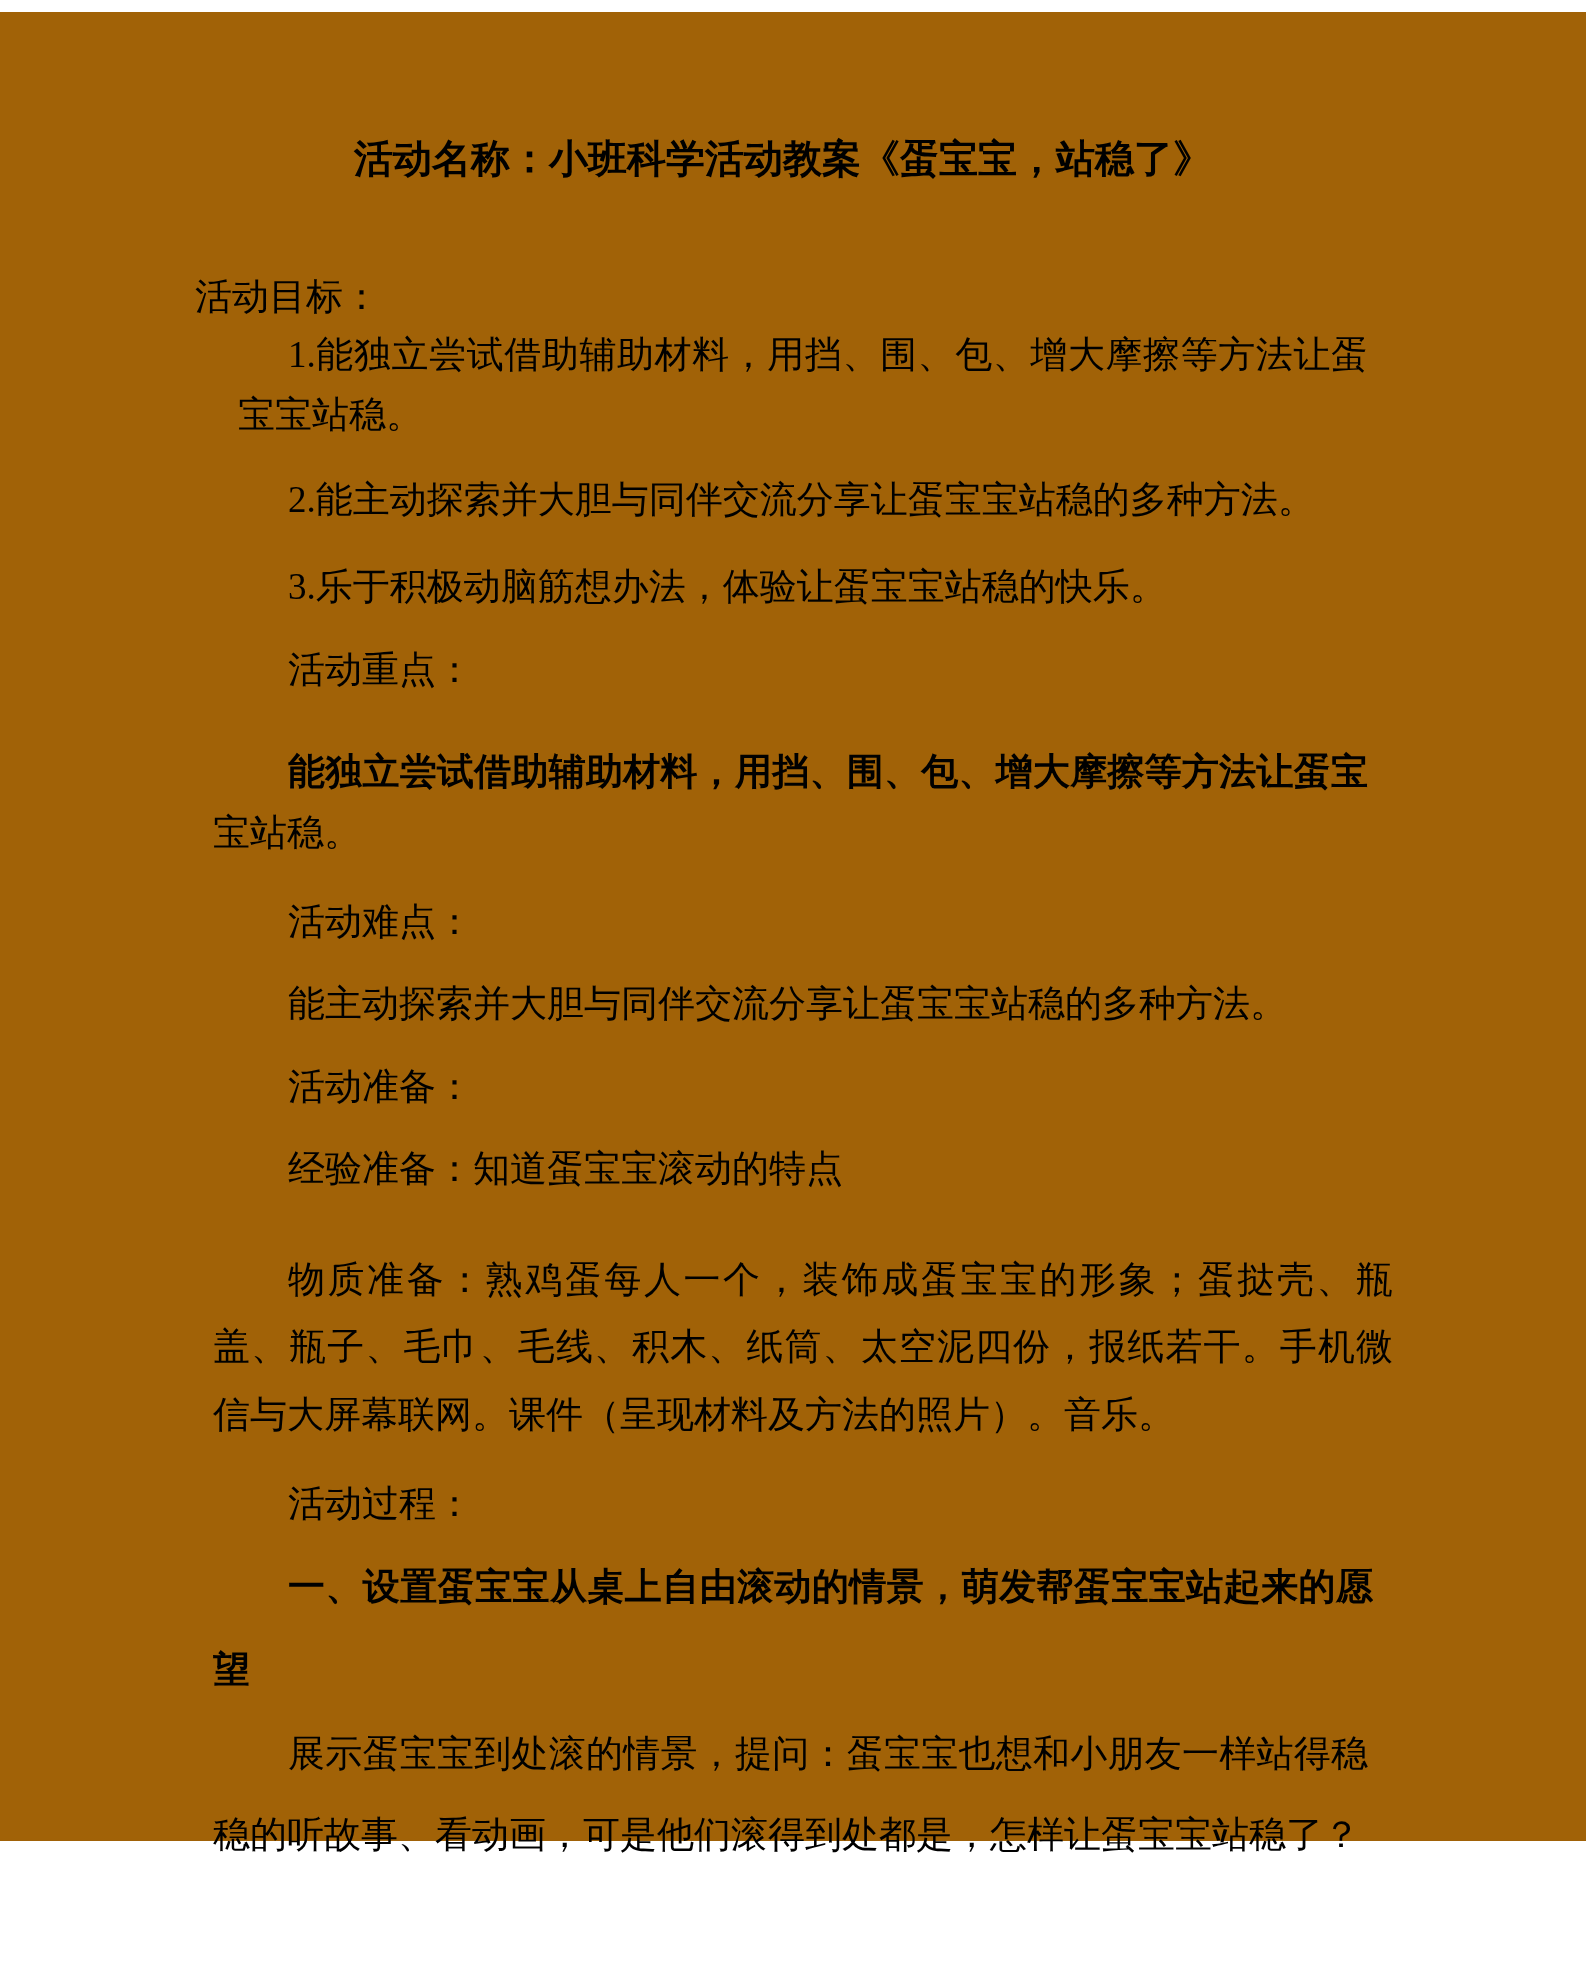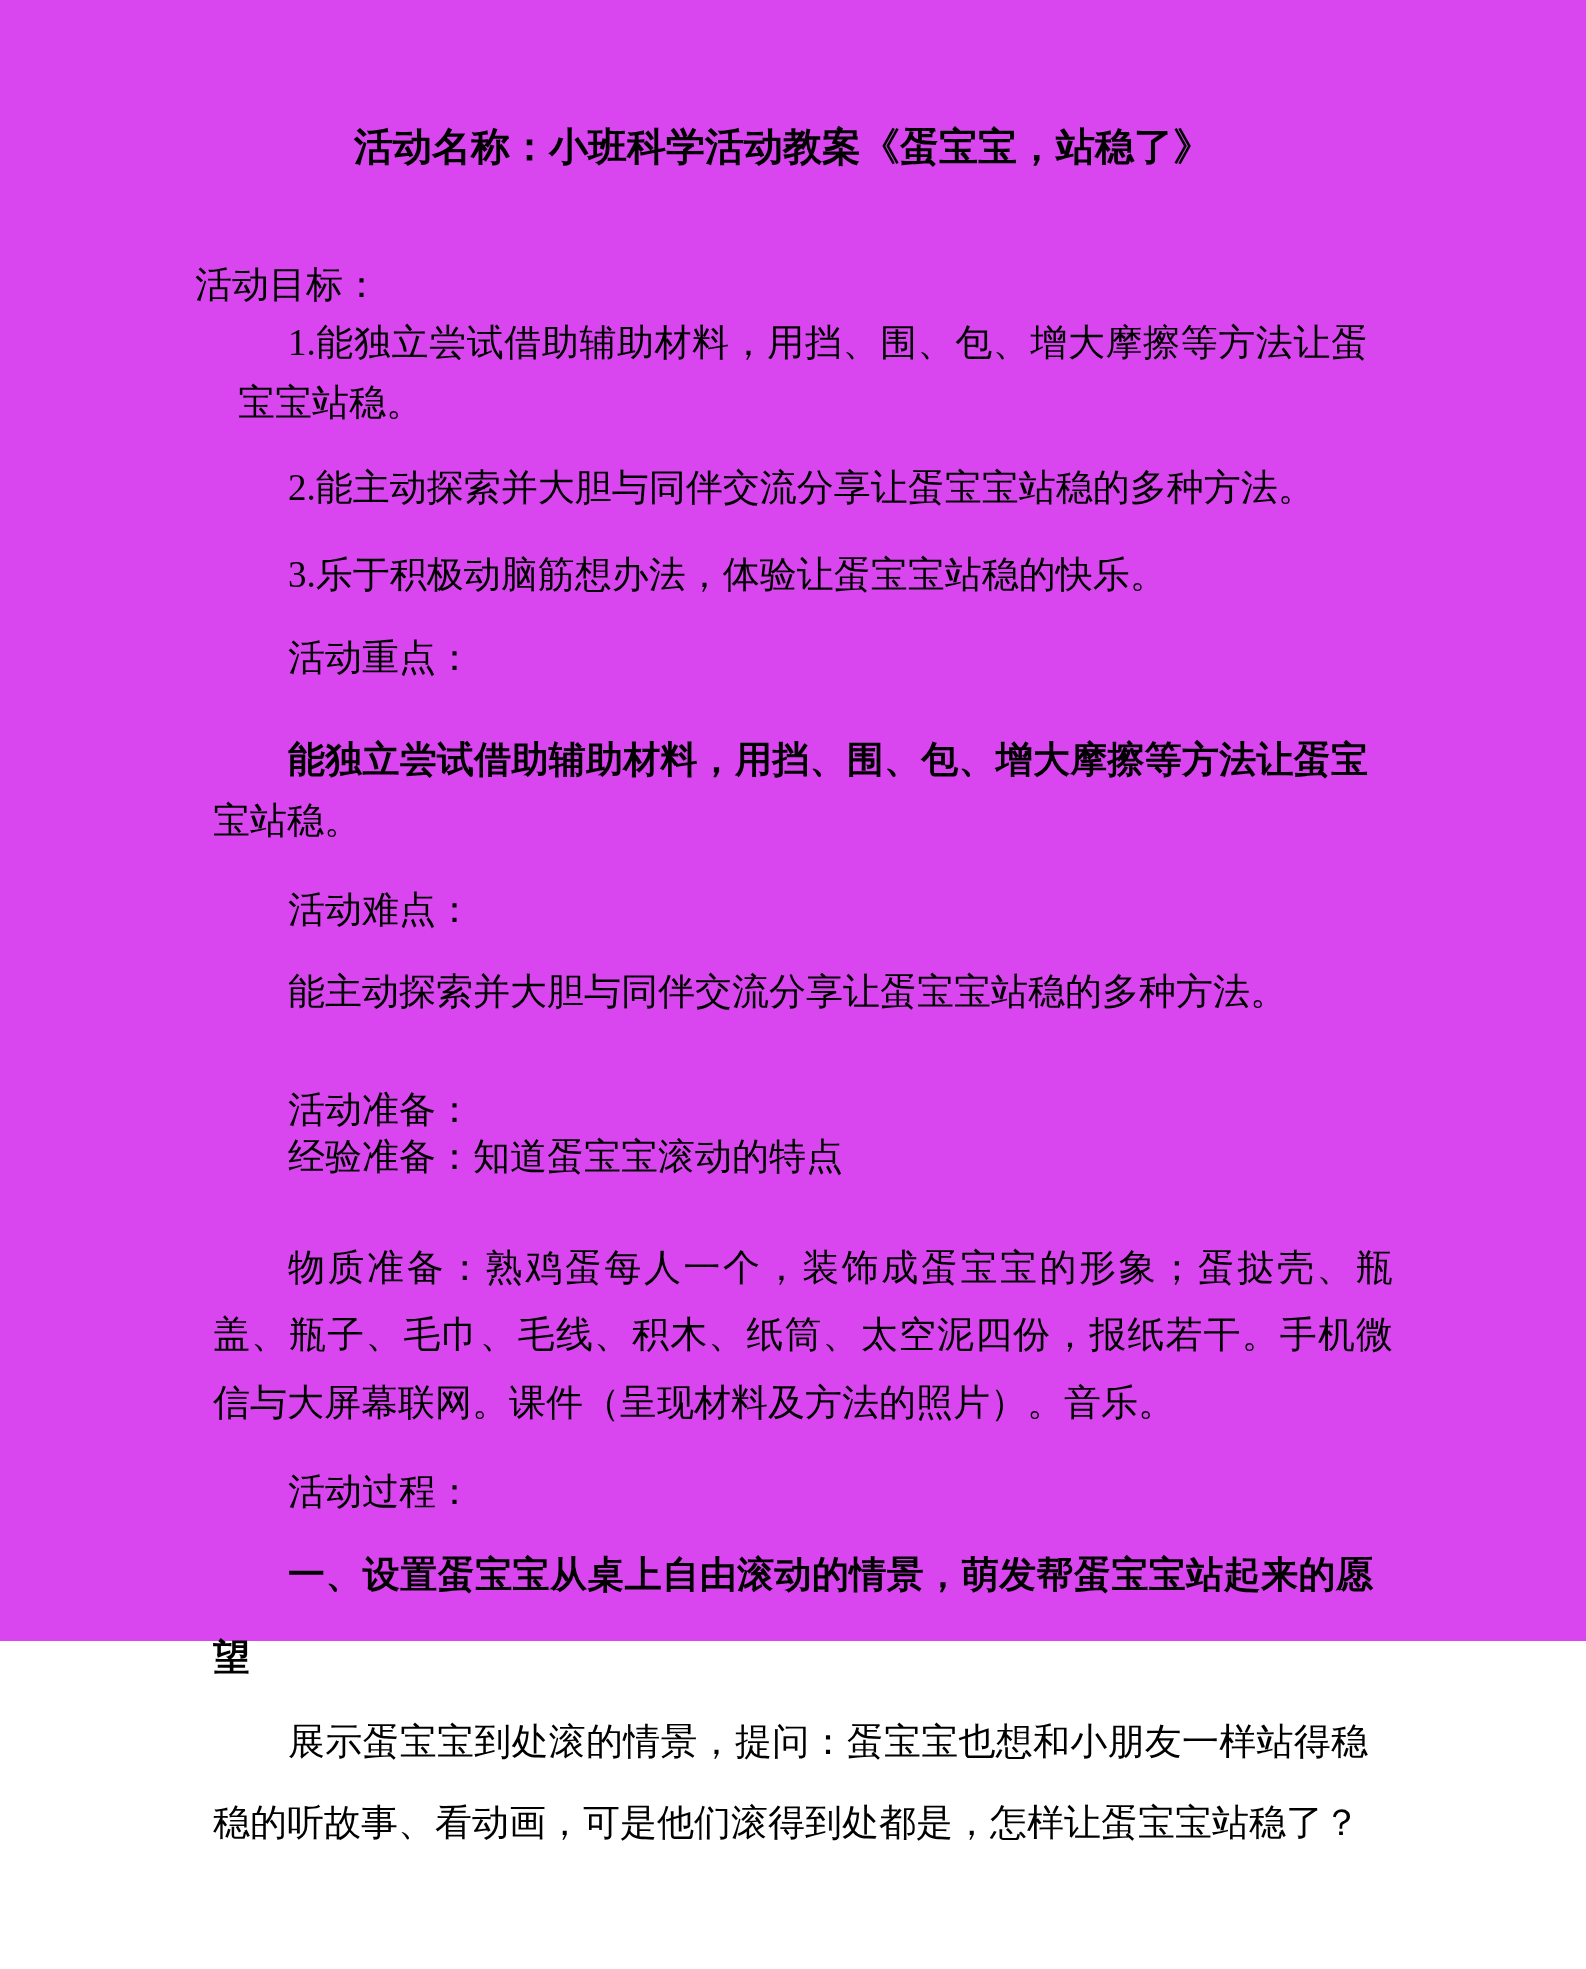--- a/index.html
+++ b/index.html
@@ -1,17 +1,17 @@
 <!DOCTYPE html>
 <html><head>
   <meta charset="utf-8">
   <style>
     html, body { margin: 0; padding: 0; background: #ffffff; }
     body { width: 1586px; height: 1969px; position: relative; overflow: hidden; }
-    .page { position: absolute; left: 0; top: 0; width: 1586px; height: 1641px; background: #d946ef; color: #000000; }
+    .page { position: absolute; left: 0; top: 12px; width: 1586px; height: 1829px; background: #a16207; color: #000000; }
     .ln {
       position: absolute;
       font-family: "Liberation Serif", "DejaVu Serif", serif;
       font-size: 37px;
       line-height: 44px;
       height: 44px;
       white-space: nowrap;
       color: #000;
     }
     .title {
@@ -47,21 +47,21 @@
 
   <div class="ln l-indent" style="top:553px;">3.乐于积极动脑筋想办法，体验让蛋宝宝站稳的快乐。</div>
 
   <div class="ln l-indent" style="top:636px;">活动重点：</div>
   <div class="ln l-indent just" style="top:738px; width:1080px;font-weight:bold;">能独立尝试借助辅助材料，用挡、围、包、增大摩擦等方法让蛋宝</div>
   <div class="ln l-margin" style="top:801px;font-family:Liberation Mono, monospace;">宝站稳。</div>
 
   <div class="ln l-indent" style="top:888px;">活动难点：</div>
   <div class="ln l-indent" style="top:970px;">能主动探索并大胆与同伴交流分享让蛋宝宝站稳的多种方法。</div>
 
-  <div class="ln l-indent" style="top:1053px;margin-top:35px;">活动准备：</div>
+  <div class="ln l-indent" style="top:1053px;">活动准备：</div>
   <div class="ln l-indent" style="top:1135px;">经验准备：知道蛋宝宝滚动的特点</div>
 
   <div class="ln l-indent just" style="top:1246px; width:1105px;">物质准备：熟鸡蛋每人一个，装饰成蛋宝宝的形象；蛋挞壳、瓶</div>
   <div class="ln l-margin" style="top:1381px;">信与大屏幕联网。课件（呈现材料及方法的照片）。音乐。</div>
   <div class="ln l-margin just" style="top:1313px; width:1180px;">盖、瓶子、毛巾、毛线、积木、纸筒、太空泥四份，报纸若干。手机微</div>
 
   <div class="ln l-indent" style="top:1470px;">活动过程：</div>
 
   <div class="ln l-indent bold just" style="top:1553px; width:1085px;">一、设置蛋宝宝从桌上自由滚动的情景，萌发帮蛋宝宝站起来的愿</div>
   <div class="ln l-margin bold" style="top:1636px;">望</div>

